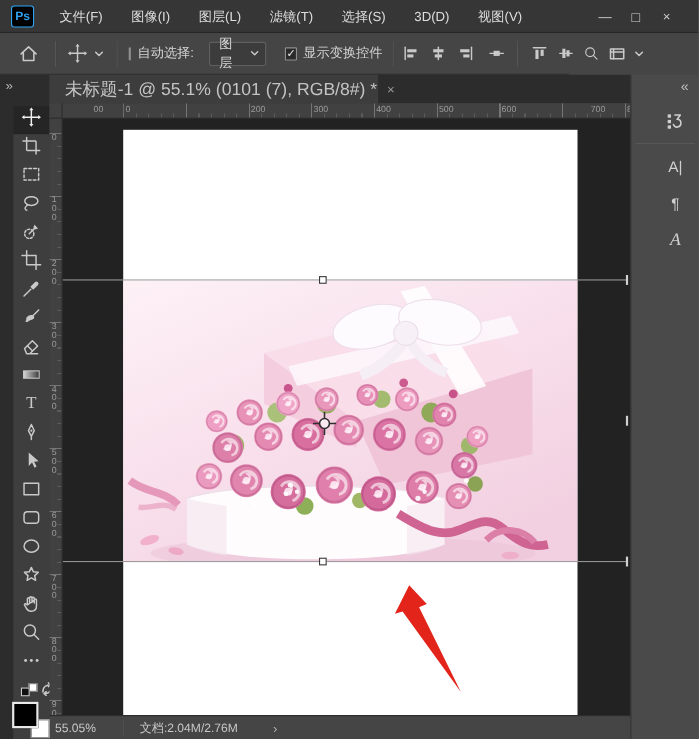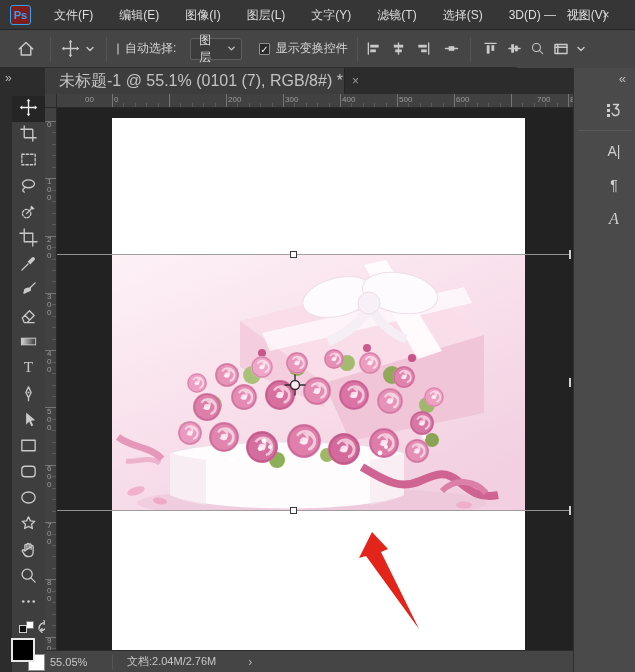--- a/index.html
+++ b/index.html
@@ -5,21 +5,21 @@
   * { margin:0; padding:0; box-sizing:border-box; }
   html,body { background:#1a1a1a; }
   body { font-family:"Liberation Sans","DejaVu Sans",sans-serif; }
   #window { position:relative; width:635px; height:672px; background:#454545; overflow:hidden;
             color:#d6d6d6; -webkit-user-select:none; user-select:none; }
 
   
   #menubar { position:absolute; left:0; top:0; width:635px; height:30px; background:#363636;
              border-bottom:1px solid #262626; display:flex; align-items:center; }
   .ps-logo { width:21px; height:20px; margin:0 0 0 10px; border:1px solid #2ea3f2; border-radius:3px;
-             background:#7f1d1d; color:#2ea3f2; font-size:11px; font-weight:bold;
+             background:#000000; color:#2ea3f2; font-size:11px; font-weight:bold;
              display:flex; align-items:center; justify-content:center; }
   #menu-items { display:flex; align-items:center; margin-left:10px; }
   .menu-item { padding:0 13px; font-size:12px; color:#dedede; line-height:30px; cursor:default; }
   #win-controls { position:absolute; right:18px; top:0; height:30px; display:flex; align-items:center; gap:6px; }
   .win-btn { width:22px; height:22px; display:flex; align-items:center; justify-content:center;
              color:#cfcfcf; font-size:12px; }
   .win-btn.max { font-size:13px; }
 
   
   #optionsbar { position:absolute; left:0; top:30px; width:517px; height:38px; background:#454545;
@@ -234,24 +234,22 @@
       </symbol>
   </defs>
 </svg>
 
 <div id="window">
 
   <div id="menubar">
     <div class="ps-logo" style="color: rgb(46, 163, 242); border-color: rgb(46, 163, 242);">Ps</div>
     <div id="menu-items">
         <div class="menu-item">文件(F)</div>
-        <div class="menu-item">编辑(E)</div>
         <div class="menu-item">图像(I)</div>
         <div class="menu-item">图层(L)</div>
-        <div class="menu-item">文字(Y)</div>
         <div class="menu-item">滤镜(T)</div>
         <div class="menu-item">选择(S)</div>
         <div class="menu-item">3D(D)</div>
         <div class="menu-item">视图(V)</div>
       </div>
     <div id="win-controls">
       <div class="win-btn">—</div>
       <div class="win-btn max">□</div>
       <div class="win-btn">×</div>
     </div>

